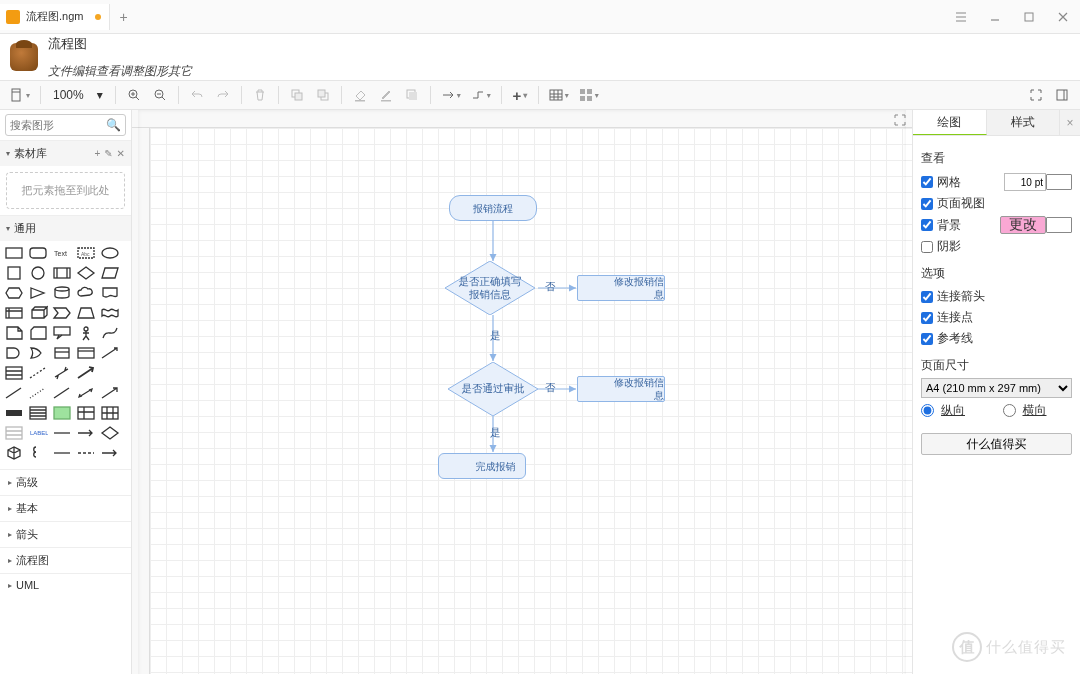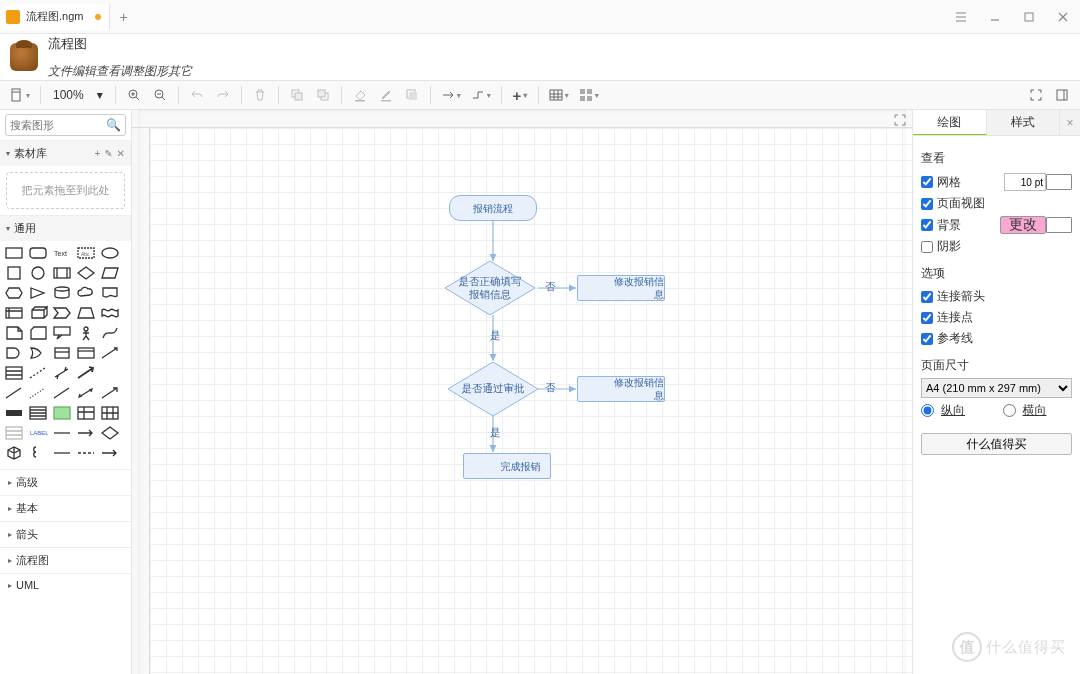--- a/index.html
+++ b/index.html
@@ -696,21 +696,21 @@
             <path d="M0 0 H38"></path>
           </svg>
         <div class="edge-lbl" style="left:394px; top:253px;">否</div>
         <div class="node rect" style="left:427px; top:248px; width:88px; height:26px;">
             <span>修改报销信息</span>
           </div>
         <svg class="conn" style="left:343px; top:288px; width:2px; height:40px;">
             <path d="M0 0 V36"></path>
           </svg>
         <div class="edge-lbl" style="left:339px; top:298px;">是</div>
-        <div class="node rect" style="left:313px; top:325px; width:88px; height:26px;">
+        <div class="node rect" style="left:288px; top:325px; width:88px; height:26px;border-radius:6px;">
             <span>完成报销</span>
           </div>
       </div>
     </div>
     <div class="canvas-shadow"></div>
   </div>
 
   <div class="sidebar-right">
     <div class="rtabs">
       <div class="rtab active">

